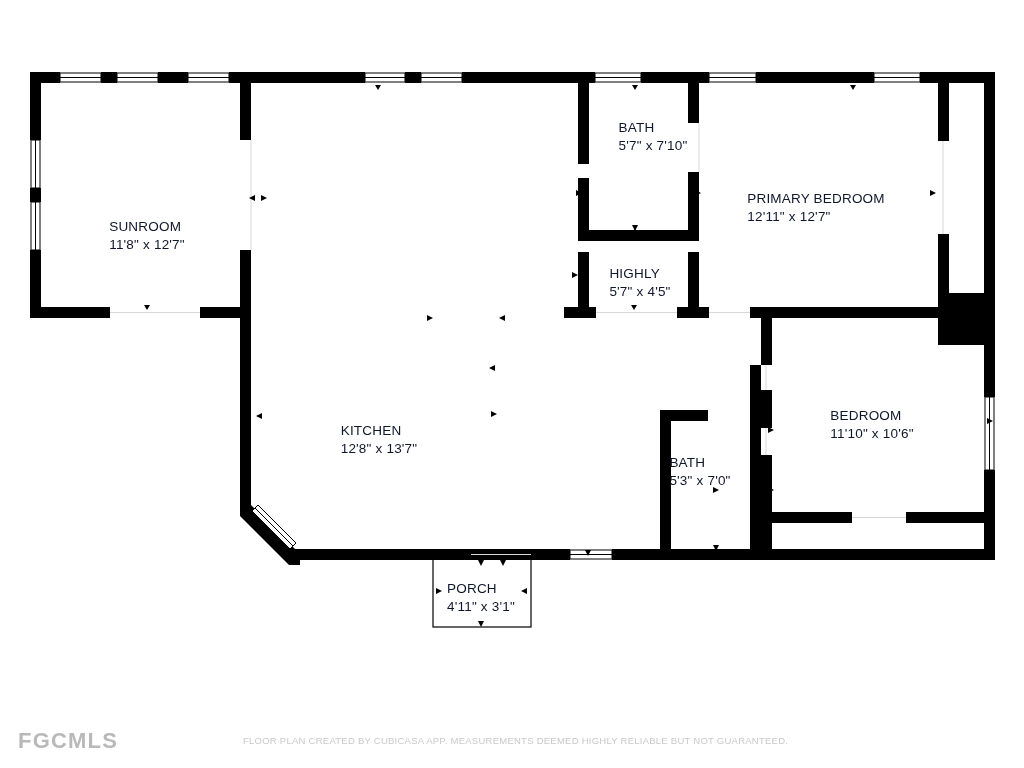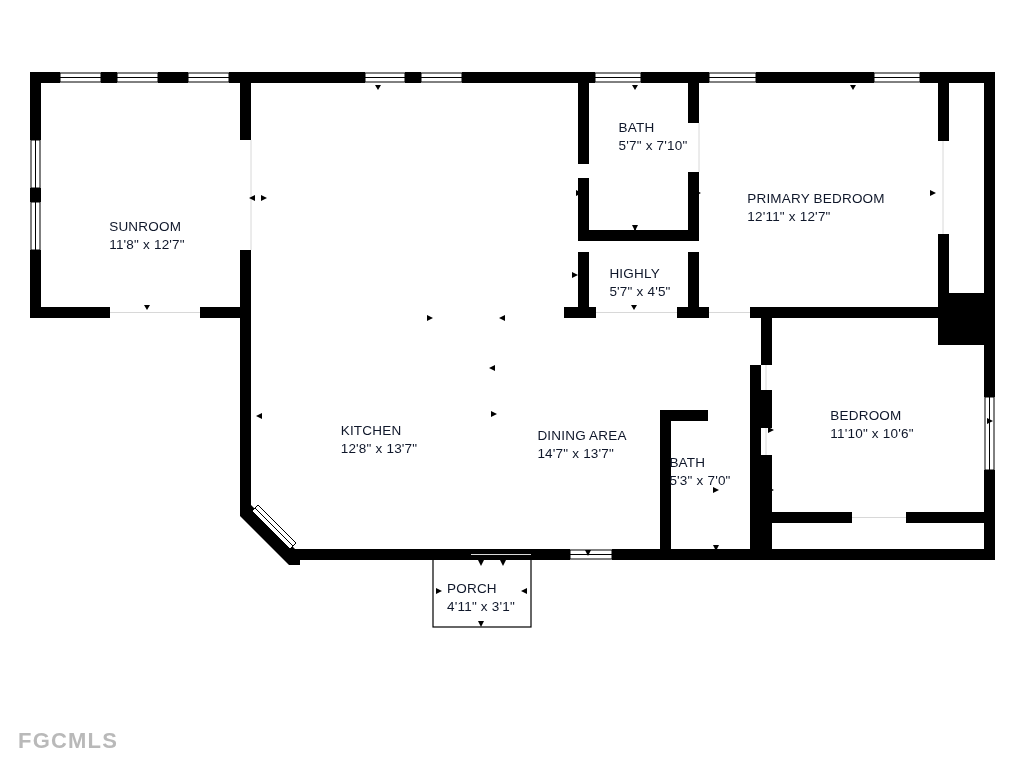--- a/index.html
+++ b/index.html
@@ -286,36 +286,33 @@
   <div class="room-label" style="left:816px; top:208px;">
     <span class="rname">PRIMARY BEDROOM</span>
     <span class="rdim">12'11" x 12'7"</span>
   </div>
 
   <div class="room-label" style="left:379px; top:440px;">
     <span class="rname">KITCHEN</span>
     <span class="rdim">12'8" x 13'7"</span>
   </div>
 
-  <div class="room-label" style="left:582px; top:445px;">
-    <span class="rname">DINING AREA</span>
-    <span class="rdim">14'7" x 13'7"</span>
-  </div>
 
   <div class="room-label" style="left:700px; top:472px;">
     <span class="rname">BATH</span>
     <span class="rdim">5'3" x 7'0"</span>
   </div>
 
   <div class="room-label" style="left:872px; top:425px;">
     <span class="rname">BEDROOM</span>
     <span class="rdim">11'10" x 10'6"</span>
   </div>
 
   <div class="room-label" style="left:481px; top:598px;">
     <span class="rname">PORCH</span>
     <span class="rdim">4'11" x 3'1"</span>
   </div>
 
   <div id="footer"></div>
   <div id="brand">FGCMLS</div>
+  <div id="disclaimer">FLOOR PLAN CREATED BY CUBICASA APP. MEASUREMENTS DEEMED HIGHLY RELIABLE BUT NOT GUARANTEED.</div>
 
 </div>
 
 </body></html>

